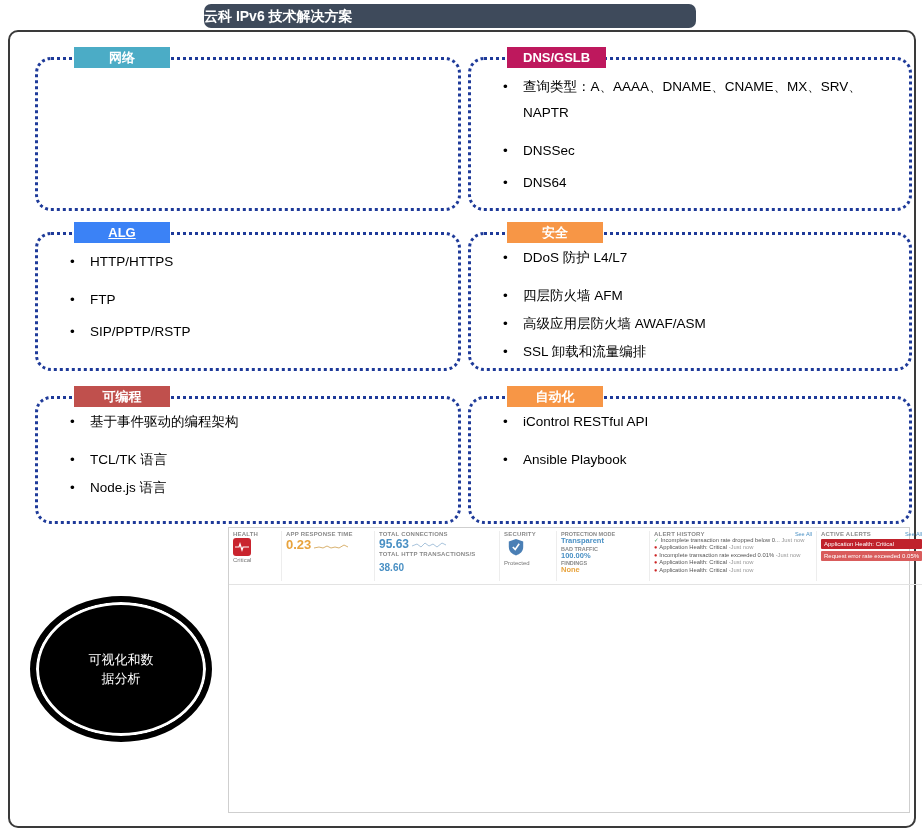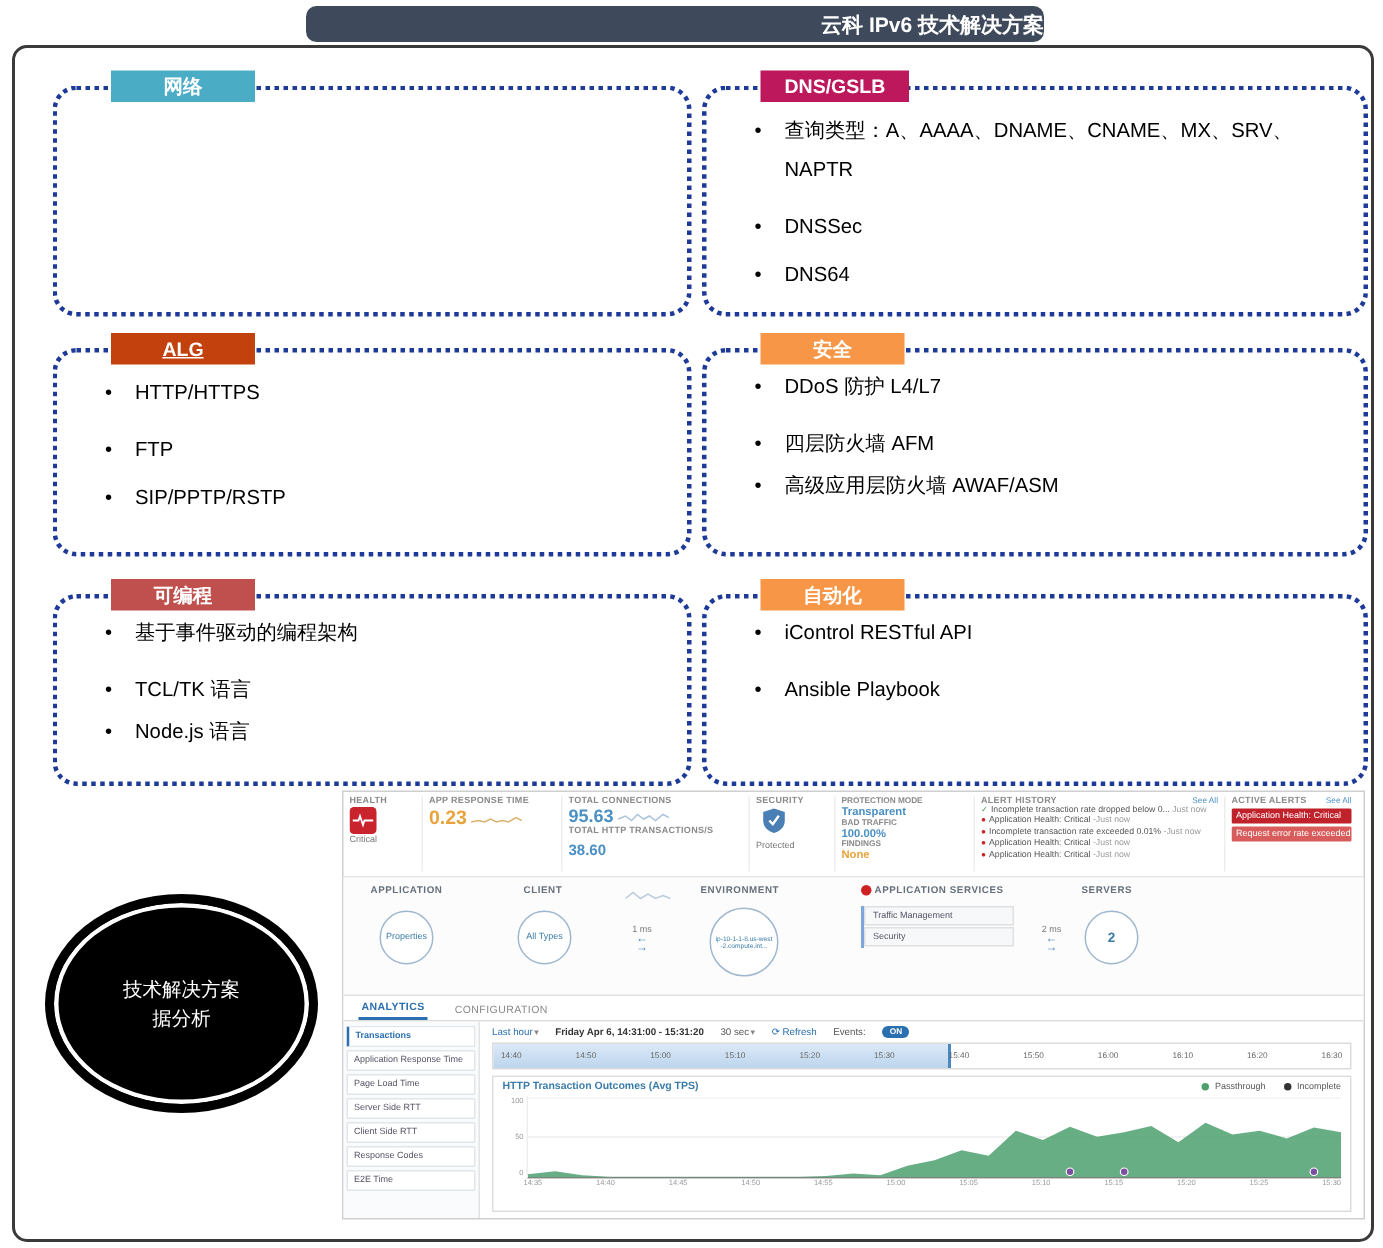--- a/index.html
+++ b/index.html
@@ -3,21 +3,21 @@
 <meta charset="utf-8">
 <style>
   html,body{margin:0;padding:0}
   body{width:922px;height:832px;position:relative;background:#fff;overflow:hidden;
        font-family:"Liberation Sans",sans-serif;color:#111}
 
   
   .frame{position:absolute;left:8px;top:30px;width:904px;height:794px;
          border:2px solid #3a3a3a;border-radius:10px;background:#fff}
   .banner{position:absolute;left:204px;top:4px;width:492px;height:24px;background:#3E4A5B;
-          border-radius:7px;color:#fff;font-weight:bold;font-size:14px;text-align:right;
+          border-radius:7px;color:#fff;font-weight:bold;font-size:14px;text-align:left;
           line-height:24px;z-index:5}
 
   
   .fbox{position:absolute;border:3px dotted #1E3A99;border-radius:16px;background:#fff;z-index:2}
   .tag{position:absolute;top:-13px;left:36px;min-width:64px;height:21px;padding:0 16px;
        color:#fff;font-weight:bold;font-size:13px;line-height:21px;text-align:center}
   .blist{list-style:none;margin:0;padding:14px 14px 0 30px}
   .blist li{position:relative;padding-left:22px;font-size:13.5px;line-height:26px;
             margin-bottom:6px;color:#000}
   .blist li::before{content:"\2022";position:absolute;left:2px;top:0;color:#000}
@@ -25,21 +25,21 @@
 
   
   .ellipse{position:absolute;left:30px;top:596px;width:170px;height:134px;background:#000;
            border:6px solid #000;border-radius:50%;
            box-shadow:inset 0 0 0 3px #fff;
            display:flex;align-items:center;justify-content:center;z-index:2}
   .ellipse span{color:#fff;font-size:13px;text-align:center;white-space:pre-line;line-height:19px}
 
   
   .dash{position:absolute;left:228px;top:527px;width:680px;height:284px;background:#fff;
-        border:1px solid #cfcfcf;color:#444;display:flex;flex-direction:column;z-index:3}
+        border:1px solid #cfcfcf;color:#444;display:flex;flex-direction:row;z-index:3}
 
   
   .metrics{display:flex;height:50px;border-bottom:1px solid #e3e3e3;padding:3px 4px;gap:4px;flex:0 0 auto}
   .msec{border-right:1px solid #ededed;padding-right:4px;overflow:hidden;flex:0 0 auto}
   .msec:last-child{border-right:none;flex:1 1 auto}
   .mlabel{font-size:6px;color:#8a8a8a;letter-spacing:.2px;white-space:nowrap;font-weight:bold}
   .mrow{display:flex;align-items:center}
   .val{font-weight:bold}
   .val.orange{color:#E8A33D;font-size:13px}
   .val.blue{color:#4A90C4;font-size:12px}
@@ -131,34 +131,35 @@
 <div class="fbox" style="left:468px;top:57px;width:438px;height:148px">
   <div class="tag" style="background-color: #be185d;">DNS/GSLB</div>
   <ul class="blist">
     <li>查询类型：A、AAAA、DNAME、CNAME、MX、SRV、NAPTR</li>
     <li>DNSSec</li>
     <li>DNS64</li>
   </ul>
 </div>
 
 <div class="fbox" style="left:35px;top:232px;width:420px;height:133px">
-  <div class="tag" style="background-color: #c2410c; text-decoration: underline;">ALG</div>
+  <div class="tag" style="background-color: #3b82f6; text-decoration: underline;">ALG</div>
   <ul class="blist">
     <li>HTTP/HTTPS</li>
     <li>FTP</li>
     <li>SIP/PPTP/RSTP</li>
   </ul>
 </div>
 
 <div class="fbox" style="left:468px;top:232px;width:438px;height:133px">
   <div class="tag" style="background-color: rgb(247, 150, 70);">安全</div>
   <ul class="blist" style="padding-top:10px">
     <li>DDoS 防护 L4/L7</li>
     <li style="margin-bottom:2px">四层防火墙 AFM</li>
     <li style="margin-bottom:2px">高级应用层防火墙 AWAF/ASM</li>
+    <li>SSL 卸载和流量编排</li>
   </ul>
 </div>
 
 <div class="fbox" style="left:35px;top:396px;width:420px;height:122px">
   <div class="tag" style="background-color: rgb(192, 80, 77);">可编程</div>
   <ul class="blist" style="padding-top:10px">
     <li>基于事件驱动的编程架构</li>
     <li style="margin-bottom:2px">TCL/TK 语言</li>
     <li>Node.js 语言</li>
   </ul>
@@ -166,21 +167,21 @@
 
 <div class="fbox" style="left:468px;top:396px;width:438px;height:122px">
   <div class="tag" style="background-color: rgb(247, 150, 70);">自动化</div>
   <ul class="blist" style="padding-top:10px">
     <li>iControl RESTful API</li>
     <li>Ansible Playbook</li>
   </ul>
 </div>
 
 <div class="ellipse">
-  <span>技术解决方案
+  <span>可视化和数
 据分析</span>
 </div>
 
 <div class="dash">
 
   <div class="metrics">
     <div class="msec" style="width:44px">
       <div class="mlabel">HEALTH</div>
       <div class="health-icon">
         <svg width="14" height="10" viewBox="0 0 14 10">

